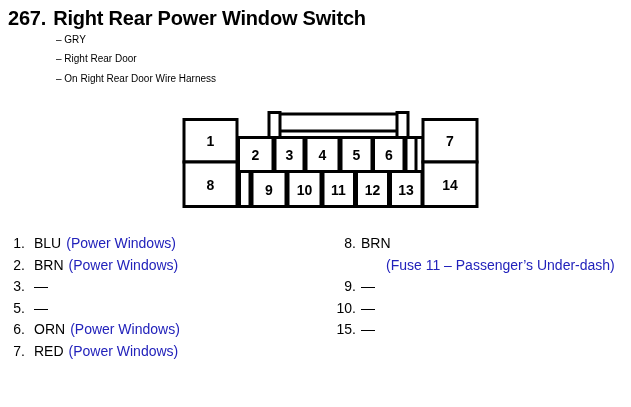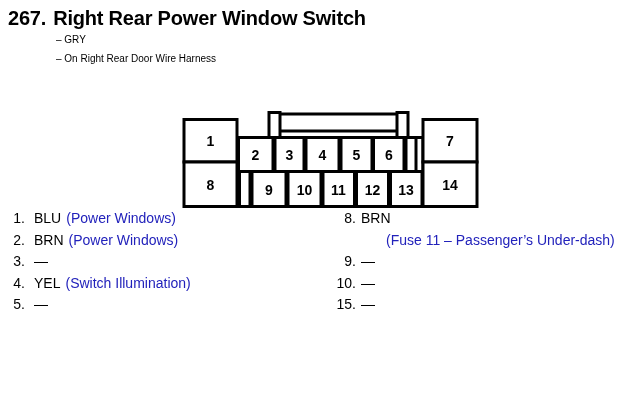--- a/index.html
+++ b/index.html
@@ -14,21 +14,21 @@
   .details{
     position:absolute;left:56px;top:30px;
     font-size:10px;line-height:19.3px;white-space:nowrap;
   }
   .connector{position:absolute;left:180px;top:106px;}
   .connector text{
     font-family:"Liberation Sans",sans-serif;font-weight:bold;font-size:14px;
     fill:#000;text-anchor:middle;
   }
   .pin-list{
-    position:absolute;top:208px;font-size:14px;line-height:21.6px;
+    position:absolute;top:233px;font-size:14px;line-height:21.6px;
     white-space:nowrap;color:#000;
   }
   .pin-list.left{left:0;}
   .pin-list.right{left:330px;}
   .pin-row{height:21.6px;}
   .pin-num{display:inline-block;width:25px;text-align:right;}
   .pin-list.right .pin-num{width:26px;}
   .pin-color{margin-left:9px;}
   .pin-list.right .pin-color{margin-left:5px;}
   .pin-desc{color:#2222bb;margin-left:5px;}
@@ -40,20 +40,21 @@
 
 <div id="screen">
 
   <div class="header">
     <span>267.</span>
     <span>Right Rear Power Window Switch</span>
   </div>
 
   <div class="details">
     <div>– GRY</div>
+    <div>– Right Rear Door</div>
     <div>– On Right Rear Door Wire Harness</div>
   </div>
 
   <svg class="connector" width="302" height="104" viewBox="0 0 302 104" xmlns="http://www.w3.org/2000/svg">
     <g stroke="#000" stroke-width="3" fill="#fff">
       <rect x="96.5" y="8" width="123" height="17"></rect>
       <rect x="89" y="6.5" width="11" height="26"></rect>
       <rect x="217" y="6.5" width="11" height="26"></rect>
       <rect x="57" y="31.5" width="186" height="69"></rect>
       <rect x="58.5" y="31.5" width="34.5" height="34"></rect>
@@ -95,24 +96,27 @@
     <div class="pin-row">
       <span class="pin-num">1.</span><span class="pin-color">BLU</span><span class="pin-desc">(Power Windows)</span>
     </div>
     <div class="pin-row">
       <span class="pin-num">2.</span><span class="pin-color">BRN</span><span class="pin-desc">(Power Windows)</span>
     </div>
     <div class="pin-row">
       <span class="pin-num">3.</span><span class="pin-color">—</span><span class="pin-desc"></span>
     </div>
     <div class="pin-row">
-      <span class="pin-num">4.</span><span class="pin-color">YEL</span><span class="pin-desc">(Switch Illumination)</span>
+      <span class="pin-num">5.</span><span class="pin-color">—</span><span class="pin-desc"></span>
     </div>
     <div class="pin-row">
-      <span class="pin-num">5.</span><span class="pin-color">—</span><span class="pin-desc"></span>
+      <span class="pin-num">6.</span><span class="pin-color">ORN</span><span class="pin-desc">(Power Windows)</span>
+    </div>
+    <div class="pin-row">
+      <span class="pin-num">7.</span><span class="pin-color">RED</span><span class="pin-desc">(Power Windows)</span>
     </div>
   </div>
 
   <div class="pin-list right">
     <div class="pin-row">
       <span class="pin-num">8.</span><span class="pin-color">BRN</span>
     </div>
     <div class="pin-row wrap-row">
       <span class="pin-desc">(Fuse 11 – Passenger’s Under-dash)</span>
     </div>

